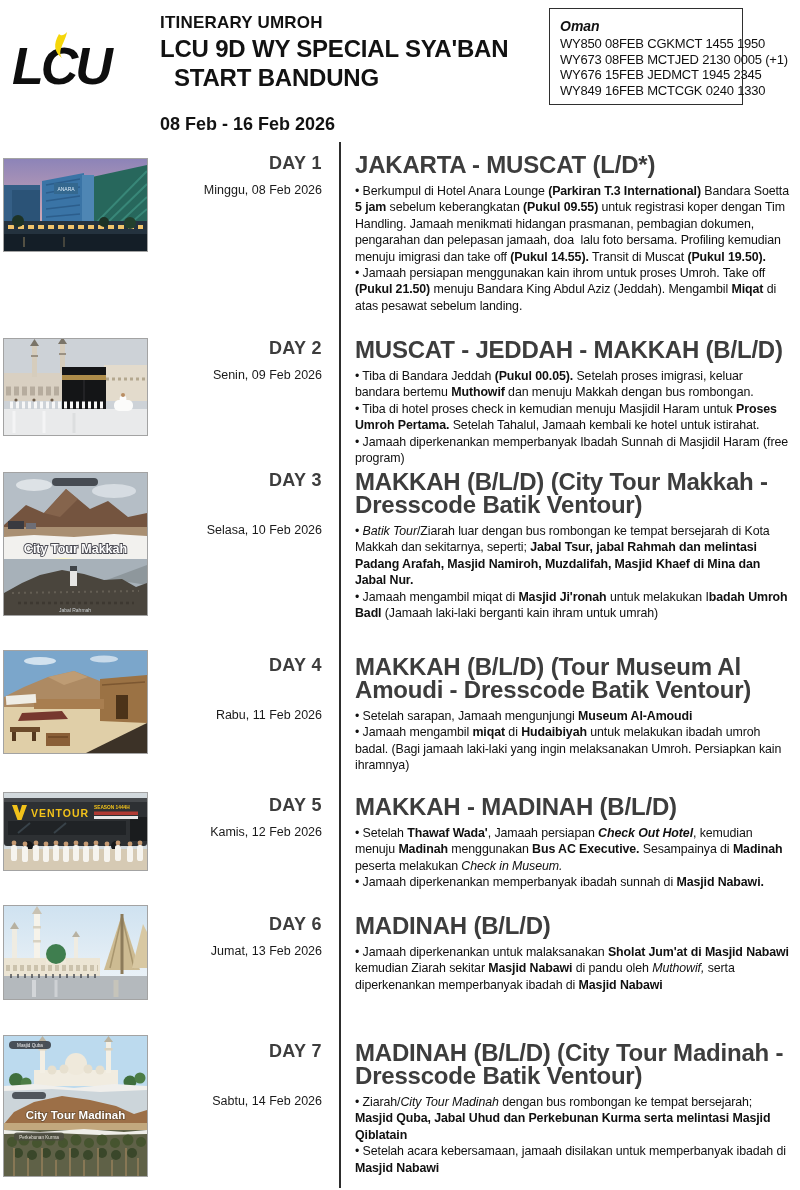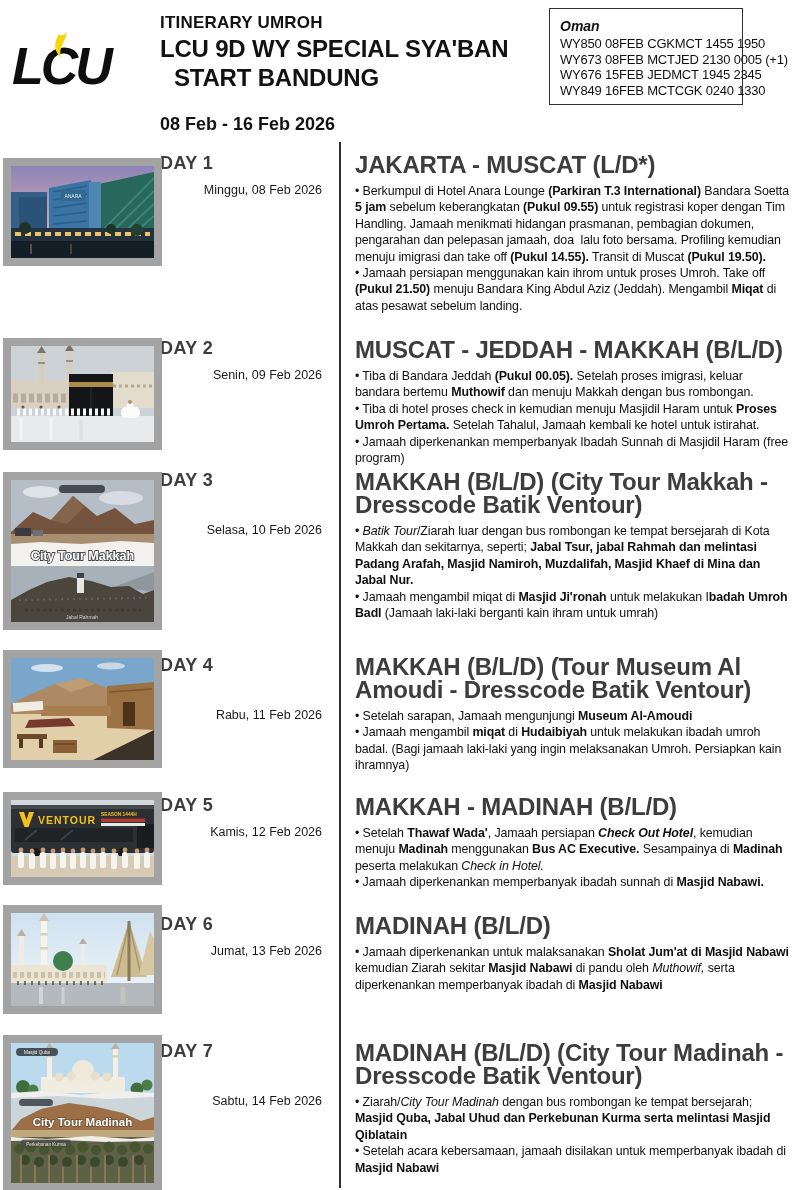--- a/index.html
+++ b/index.html
@@ -16,26 +16,26 @@
   .flight-box { position:absolute; left:549px; top:8px; width:194px; height:97px;
                 box-sizing:border-box; border:1.5px solid #2f2f2f; padding:9px 6px 6px 10px; }
   .fb-airline { font-size:14px; font-weight:bold; font-style:italic; margin-bottom:2px; }
   .fb-line { font-size:13px; line-height:15.6px; letter-spacing:-.2px; white-space:nowrap; }
 
   
   .divider { position:absolute; left:339px; top:142px; width:2px; height:1046px; background:#2d2d2d; }
 
   
   .sec { position:absolute; left:0; width:800px; }
-  .thumb { position:absolute; left:3px; top:0; width:143px; border:8px solid #a3a3a3;
+  .thumb { position:absolute; left:3px; top:0; width:143px; border:1px solid #a3a3a3;
            background:#fef9c3; line-height:0; }
   .thumb svg { display:block; width:143px; }
   .tgrid { margin-left:160px; display:grid; grid-template-columns:162px 435px;
            column-gap:33px; grid-template-rows:auto auto; }
-  .dayn  { grid-area:1/1; font-size:18px; font-weight:bold; color:#3d3d3d; letter-spacing:.4px; }
+  .dayn  { grid-area:1/1; text-align:right; font-size:18px; font-weight:bold; color:#3d3d3d; letter-spacing:.4px; }
   .stitle{ grid-area:1/2; margin:0; font-size:24px; font-weight:bold; color:#3d3d3d; line-height:23px; letter-spacing:-.2px; }
   .sdate { grid-area:2/1; text-align:right; font-size:12.5px; color:#1a1a1a; padding-top:7px; }
   .sbody { grid-area:2/2; font-size:12.4px; line-height:16.4px; color:#101010; padding-top:7px; letter-spacing:-.1px; }
   .sbody p { margin:0; }
 
   .s1{top:153px} .s1 .thumb{top:5px}
   .s2{top:338px}
   .s3{top:470px} .s3 .thumb{top:2px}
   .s4{top:650px} .s4 .tgrid{padding-top:5px}
   .s5{top:792px} .s5 .tgrid{padding-top:3px}
@@ -262,21 +262,21 @@
           <use href="#pf5" x="114" y="61"></use>
           <use href="#pf5" x="126" y="62"></use>
         <use href="#pf5" x="136" y="61"></use>
       </svg>
     </div>
     <div class="tgrid">
       <div class="dayn">DAY 5</div>
       <h2 class="stitle">MAKKAH - MADINAH (B/L/D)</h2>
       <div class="sdate">Kamis, 12 Feb 2026</div>
       <div class="sbody">
-          <p>• Setelah <b>Thawaf Wada'</b>, Jamaah persiapan <b><i>Check Out Hotel</i></b>, kemudian menuju <b>Madinah</b> menggunakan <b>Bus AC Executive.</b> Sesampainya di <b>Madinah</b> peserta melakukan <i>Check in Hotel.</i></p>
+          <p>• Setelah <b>Thawaf Wada'</b>, Jamaah persiapan <b><i>Check Out Hotel</i></b>, kemudian menuju <b>Madinah</b> menggunakan <b>Bus AC Executive.</b> Sesampainya di <b>Madinah</b> peserta melakukan <i>Check in Museum.</i></p>
           <p>• Jamaah diperkenankan memperbanyak ibadah sunnah di <b>Masjid Nabawi.</b></p>
         </div>
     </div>
   </section>
 
   <section class="sec s6">
     <div class="thumb">
       <svg viewBox="0 0 143 93" height="93">
         <defs>
             <linearGradient id="g6" x1="0" y1="0" x2="0" y2="1">

